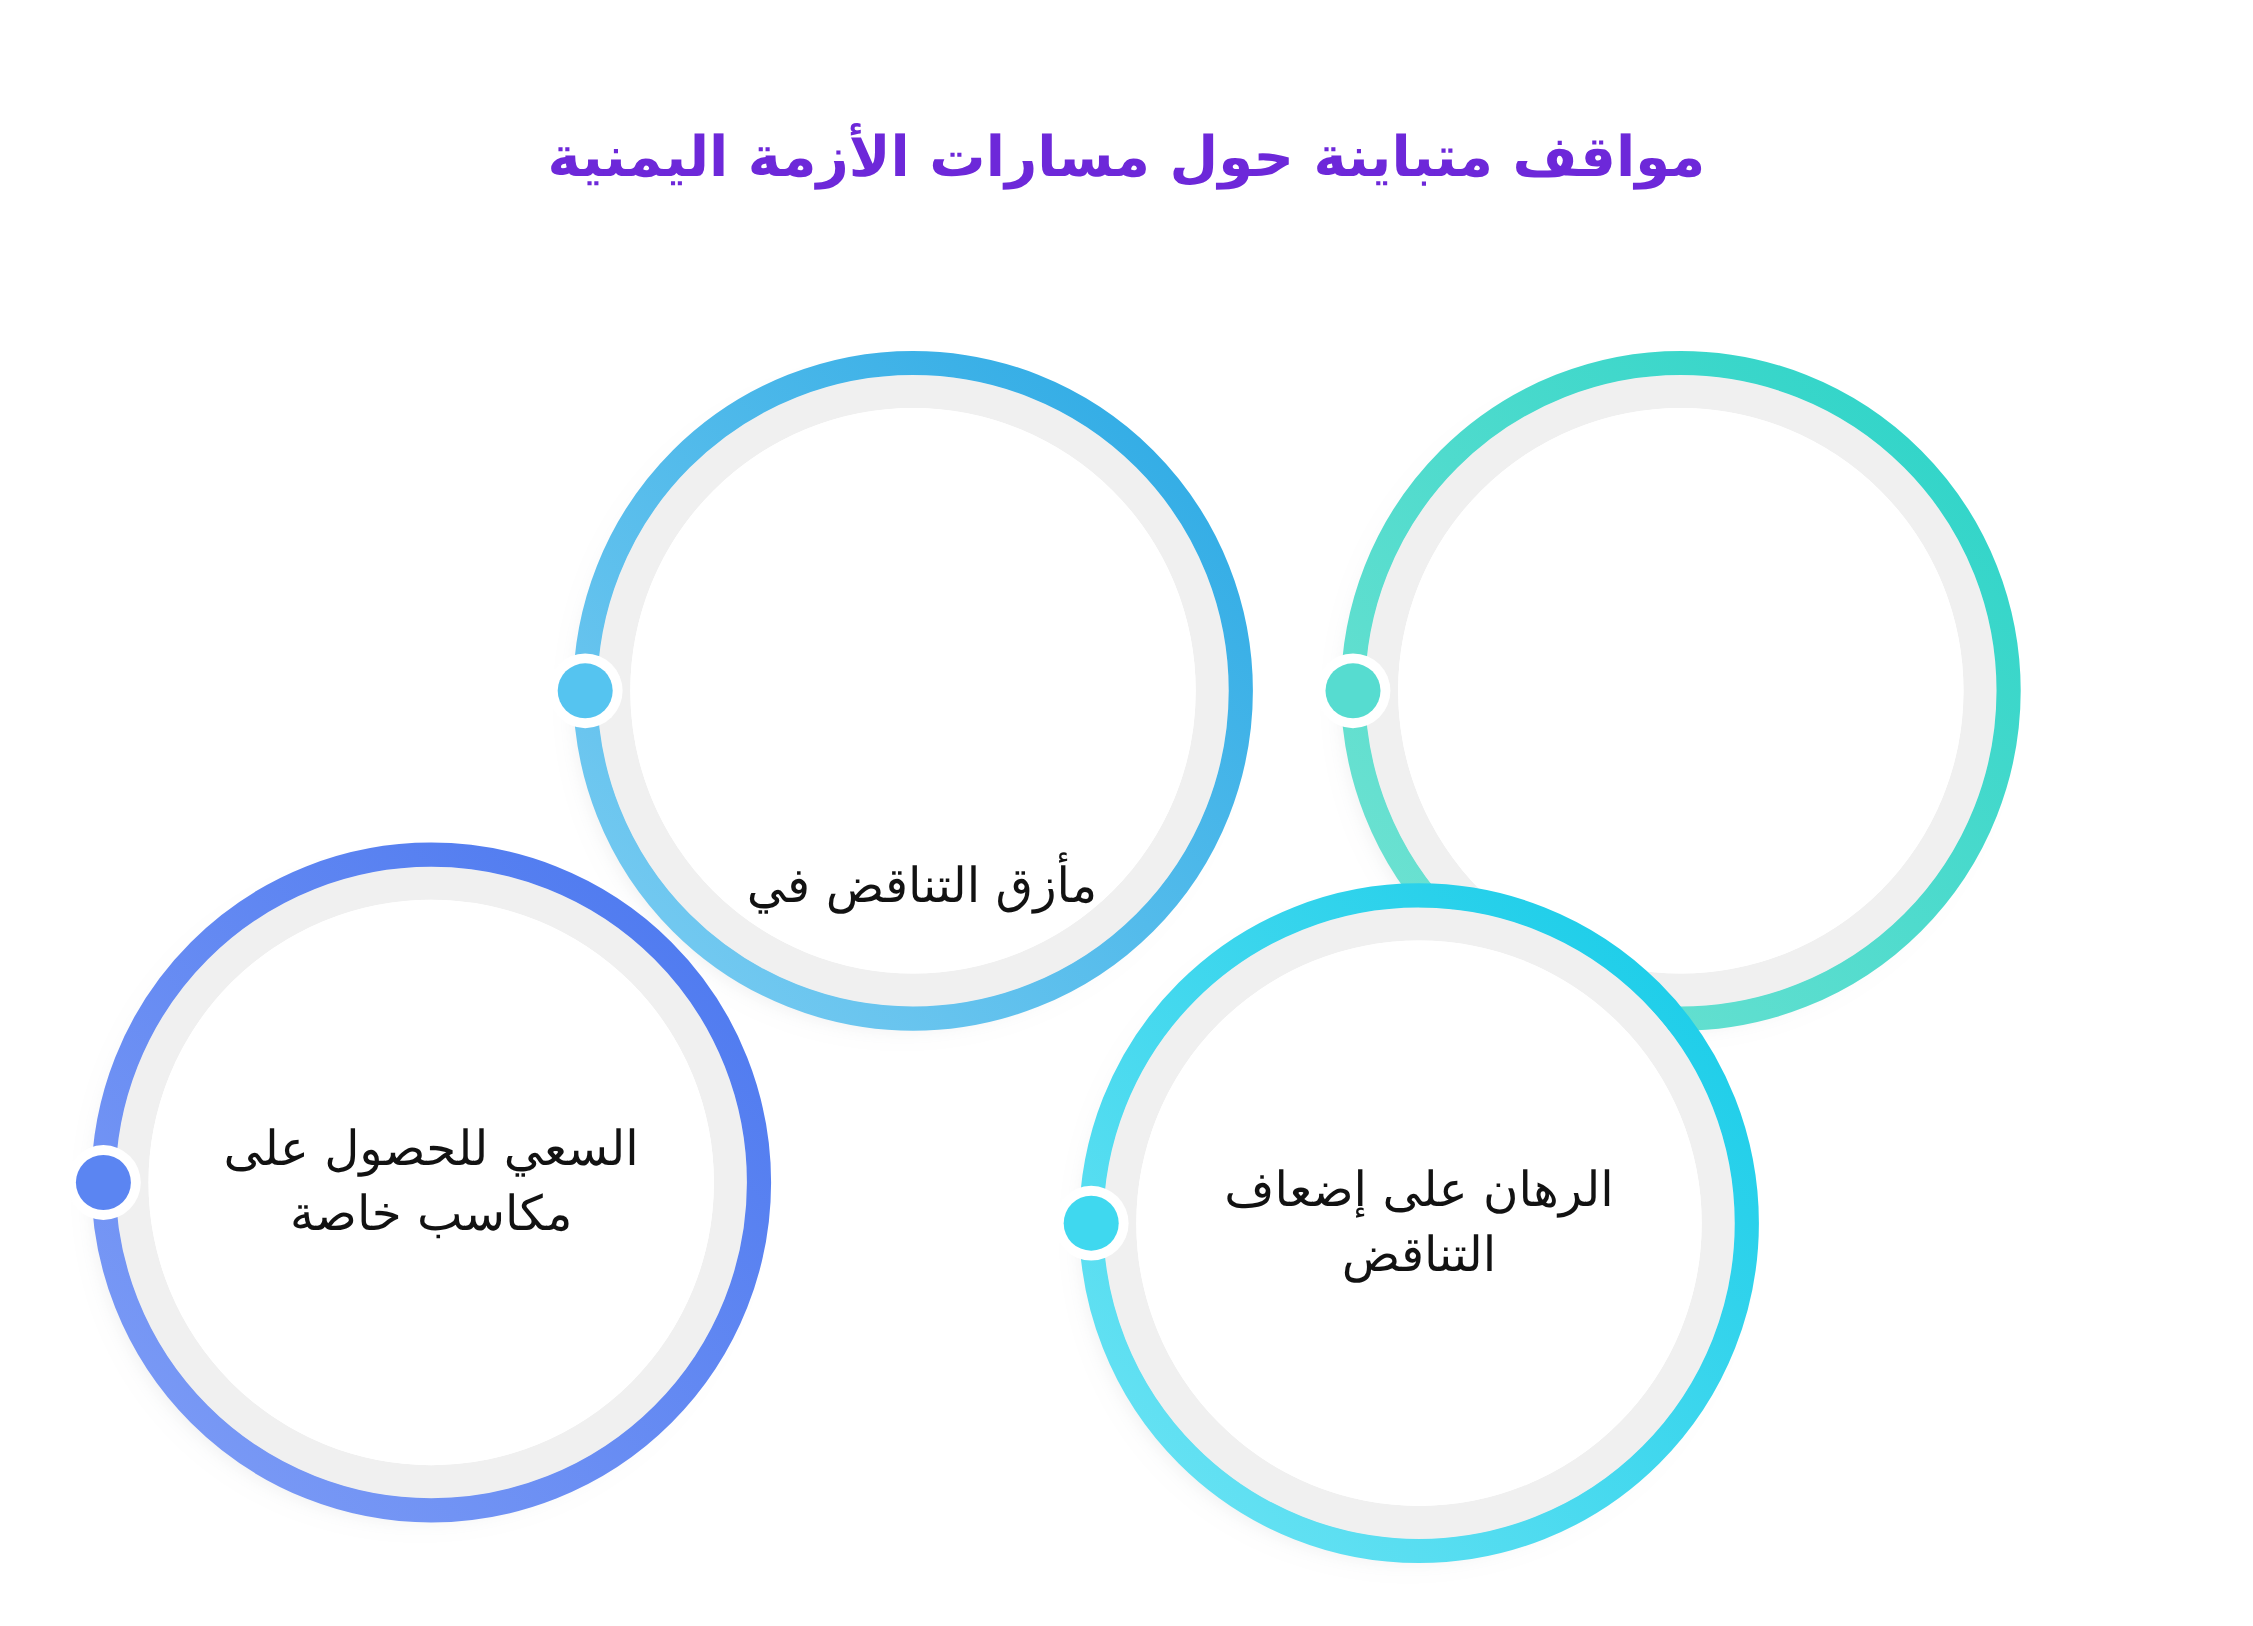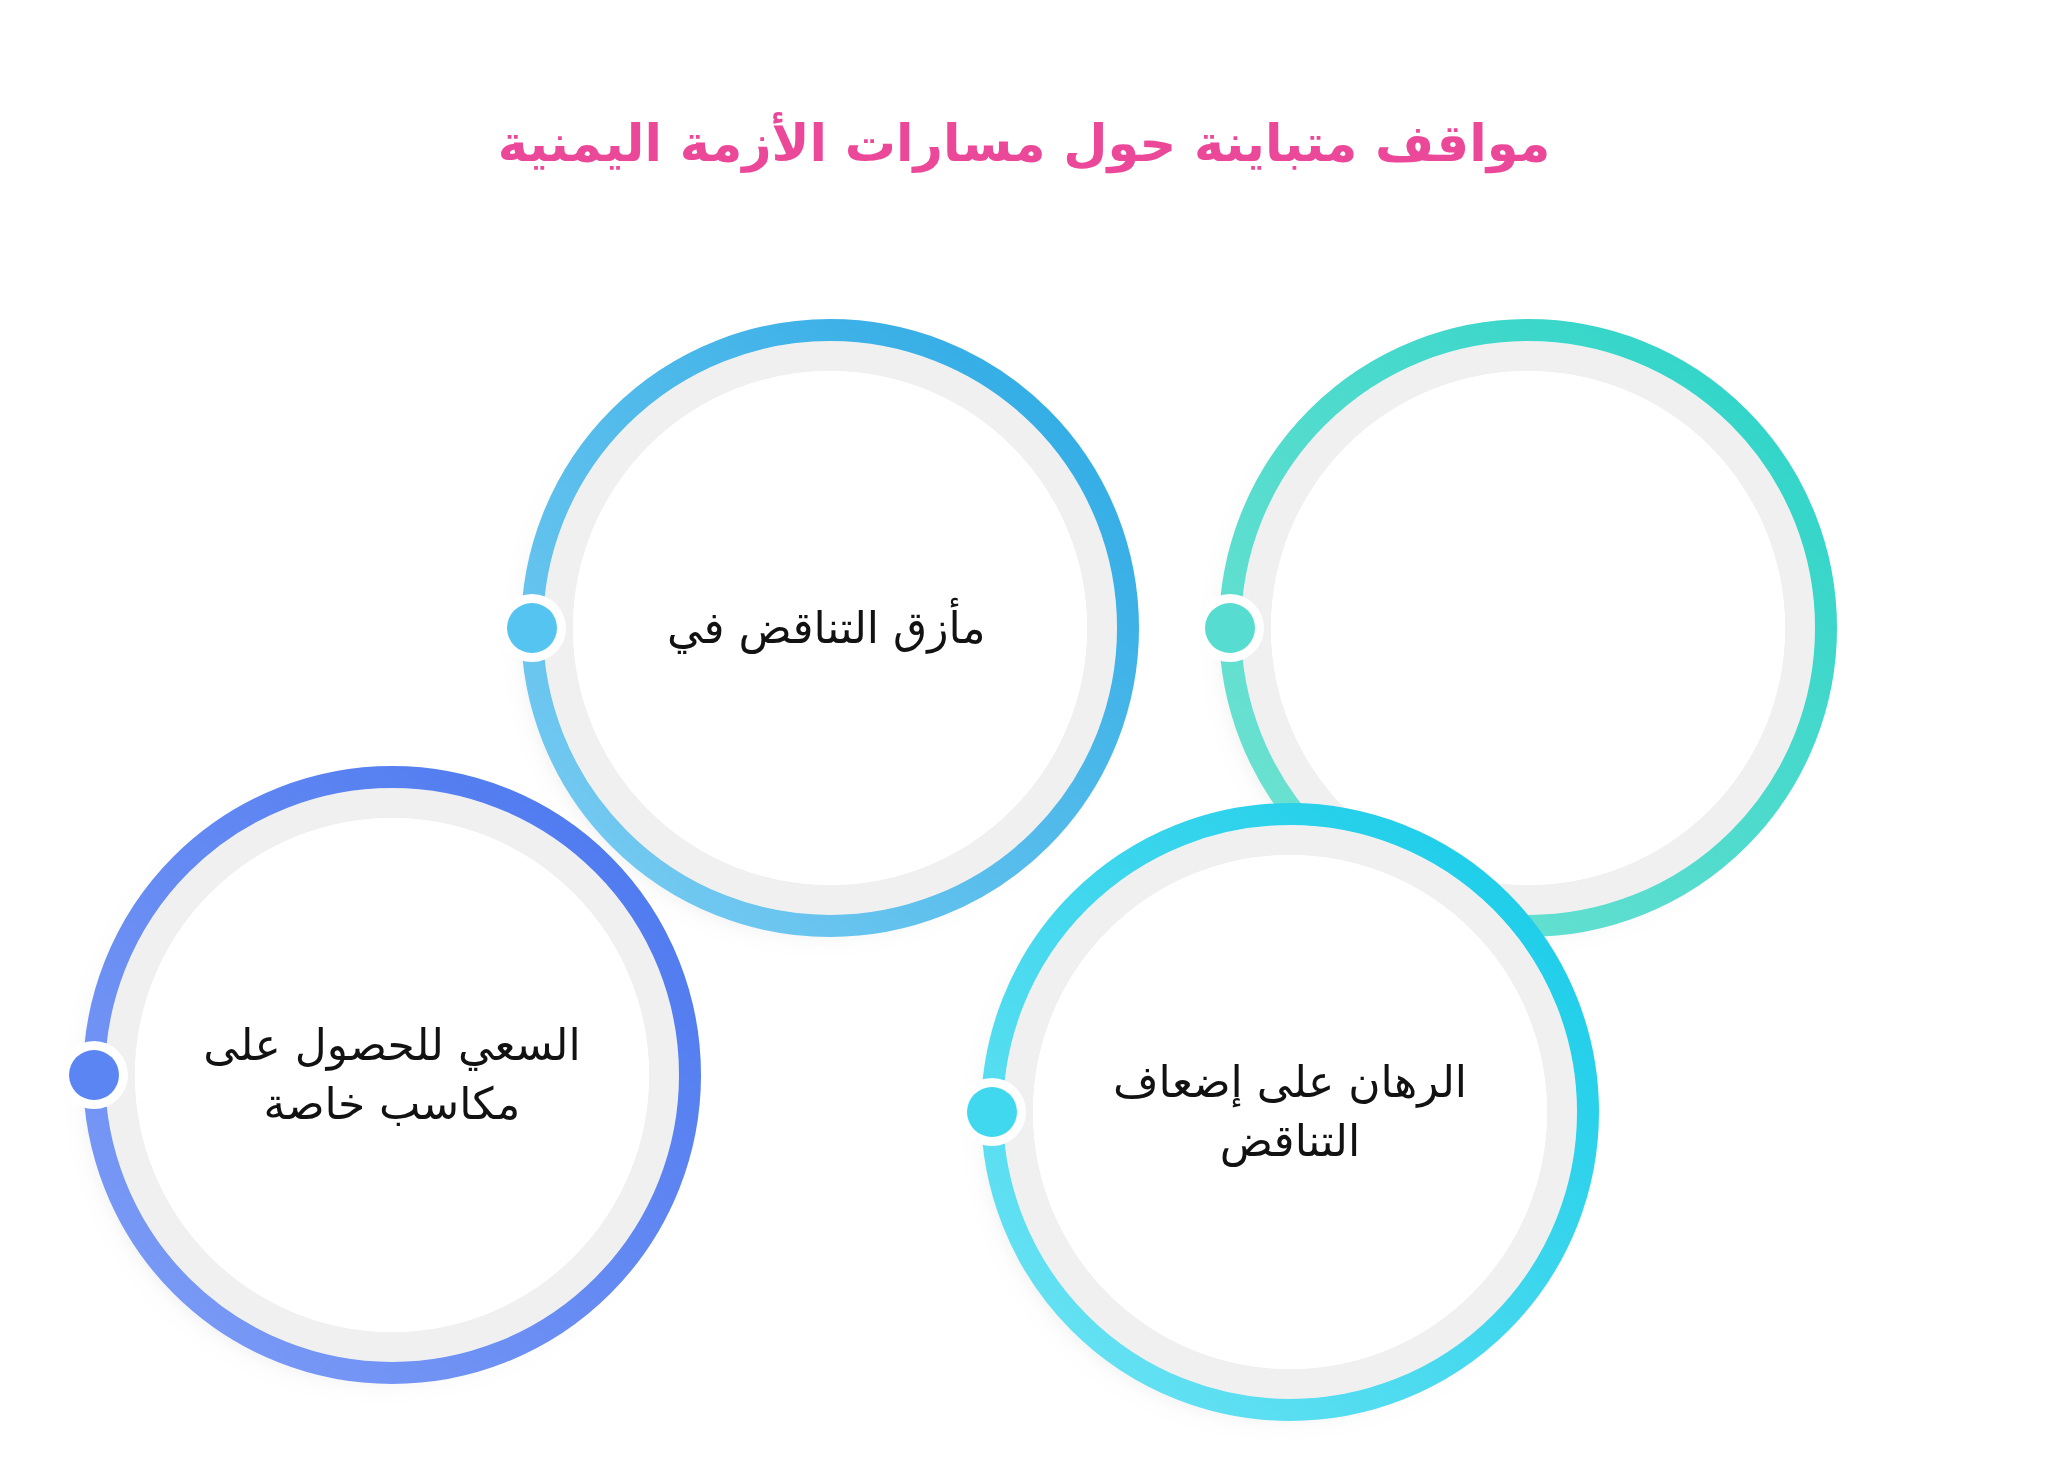--- a/index.html
+++ b/index.html
@@ -23,21 +23,21 @@
 
   
   #title {
     position: absolute;
     top: 112px;
     left: 0;
     width: 2048px;
     text-align: center;
     font-size: 51px;
     font-weight: bold;
-    color: #ec4899;
+    color: #6d28d9;
     letter-spacing: 0px;
     line-height: 1.25;
     direction: rtl;
     white-space: nowrap;
   }
 
   
   #circles {
     position: absolute;
     inset: 0;
@@ -110,21 +110,21 @@
               <feDropShadow dx="-10" dy="10" stdDeviation="14" flood-color="#9aa0a6" flood-opacity="0.40"></feDropShadow>
             </filter>
           </defs>
           <circle cx="368" cy="368" r="287" fill="#ffffff" filter="url(#shadow1)"></circle>
           <circle cx="368" cy="368" r="272" fill="none" stroke="#f0f0f0" stroke-width="30"></circle>
           <circle cx="368" cy="368" r="257" fill="#ffffff"></circle>
           <circle cx="368" cy="368" r="298" fill="none" stroke="url(#grad1)" stroke-width="22" stroke-linecap="round"></circle>
           <circle cx="70" cy="368" r="34" fill="#ffffff"></circle>
           <circle cx="70" cy="368" r="25" fill="#55c4f0"></circle>
         </svg>
-        <div class="node-label" style="left: 156px; top: 159.83px; width: 416.34px; height: 416.34px;">
+        <div class="node-label" style="left: 168px; top: 159.83px; width: 416.34px; height: 416.34px; align-items: flex-end;">
           <div>
             <div>مأزق التناقض في</div>
           </div>
         </div>
       </div>
       <div class="node" style="left: 922px; top: 744px; width: 736px; height: 736px;">
         <svg width="736" height="736" viewBox="0 0 736 736">
           <defs>
             <linearGradient id="grad2" x1="0%" y1="100%" x2="100%" y2="0%">
               <stop offset="0%" stop-color="#6fe4f4"></stop>

